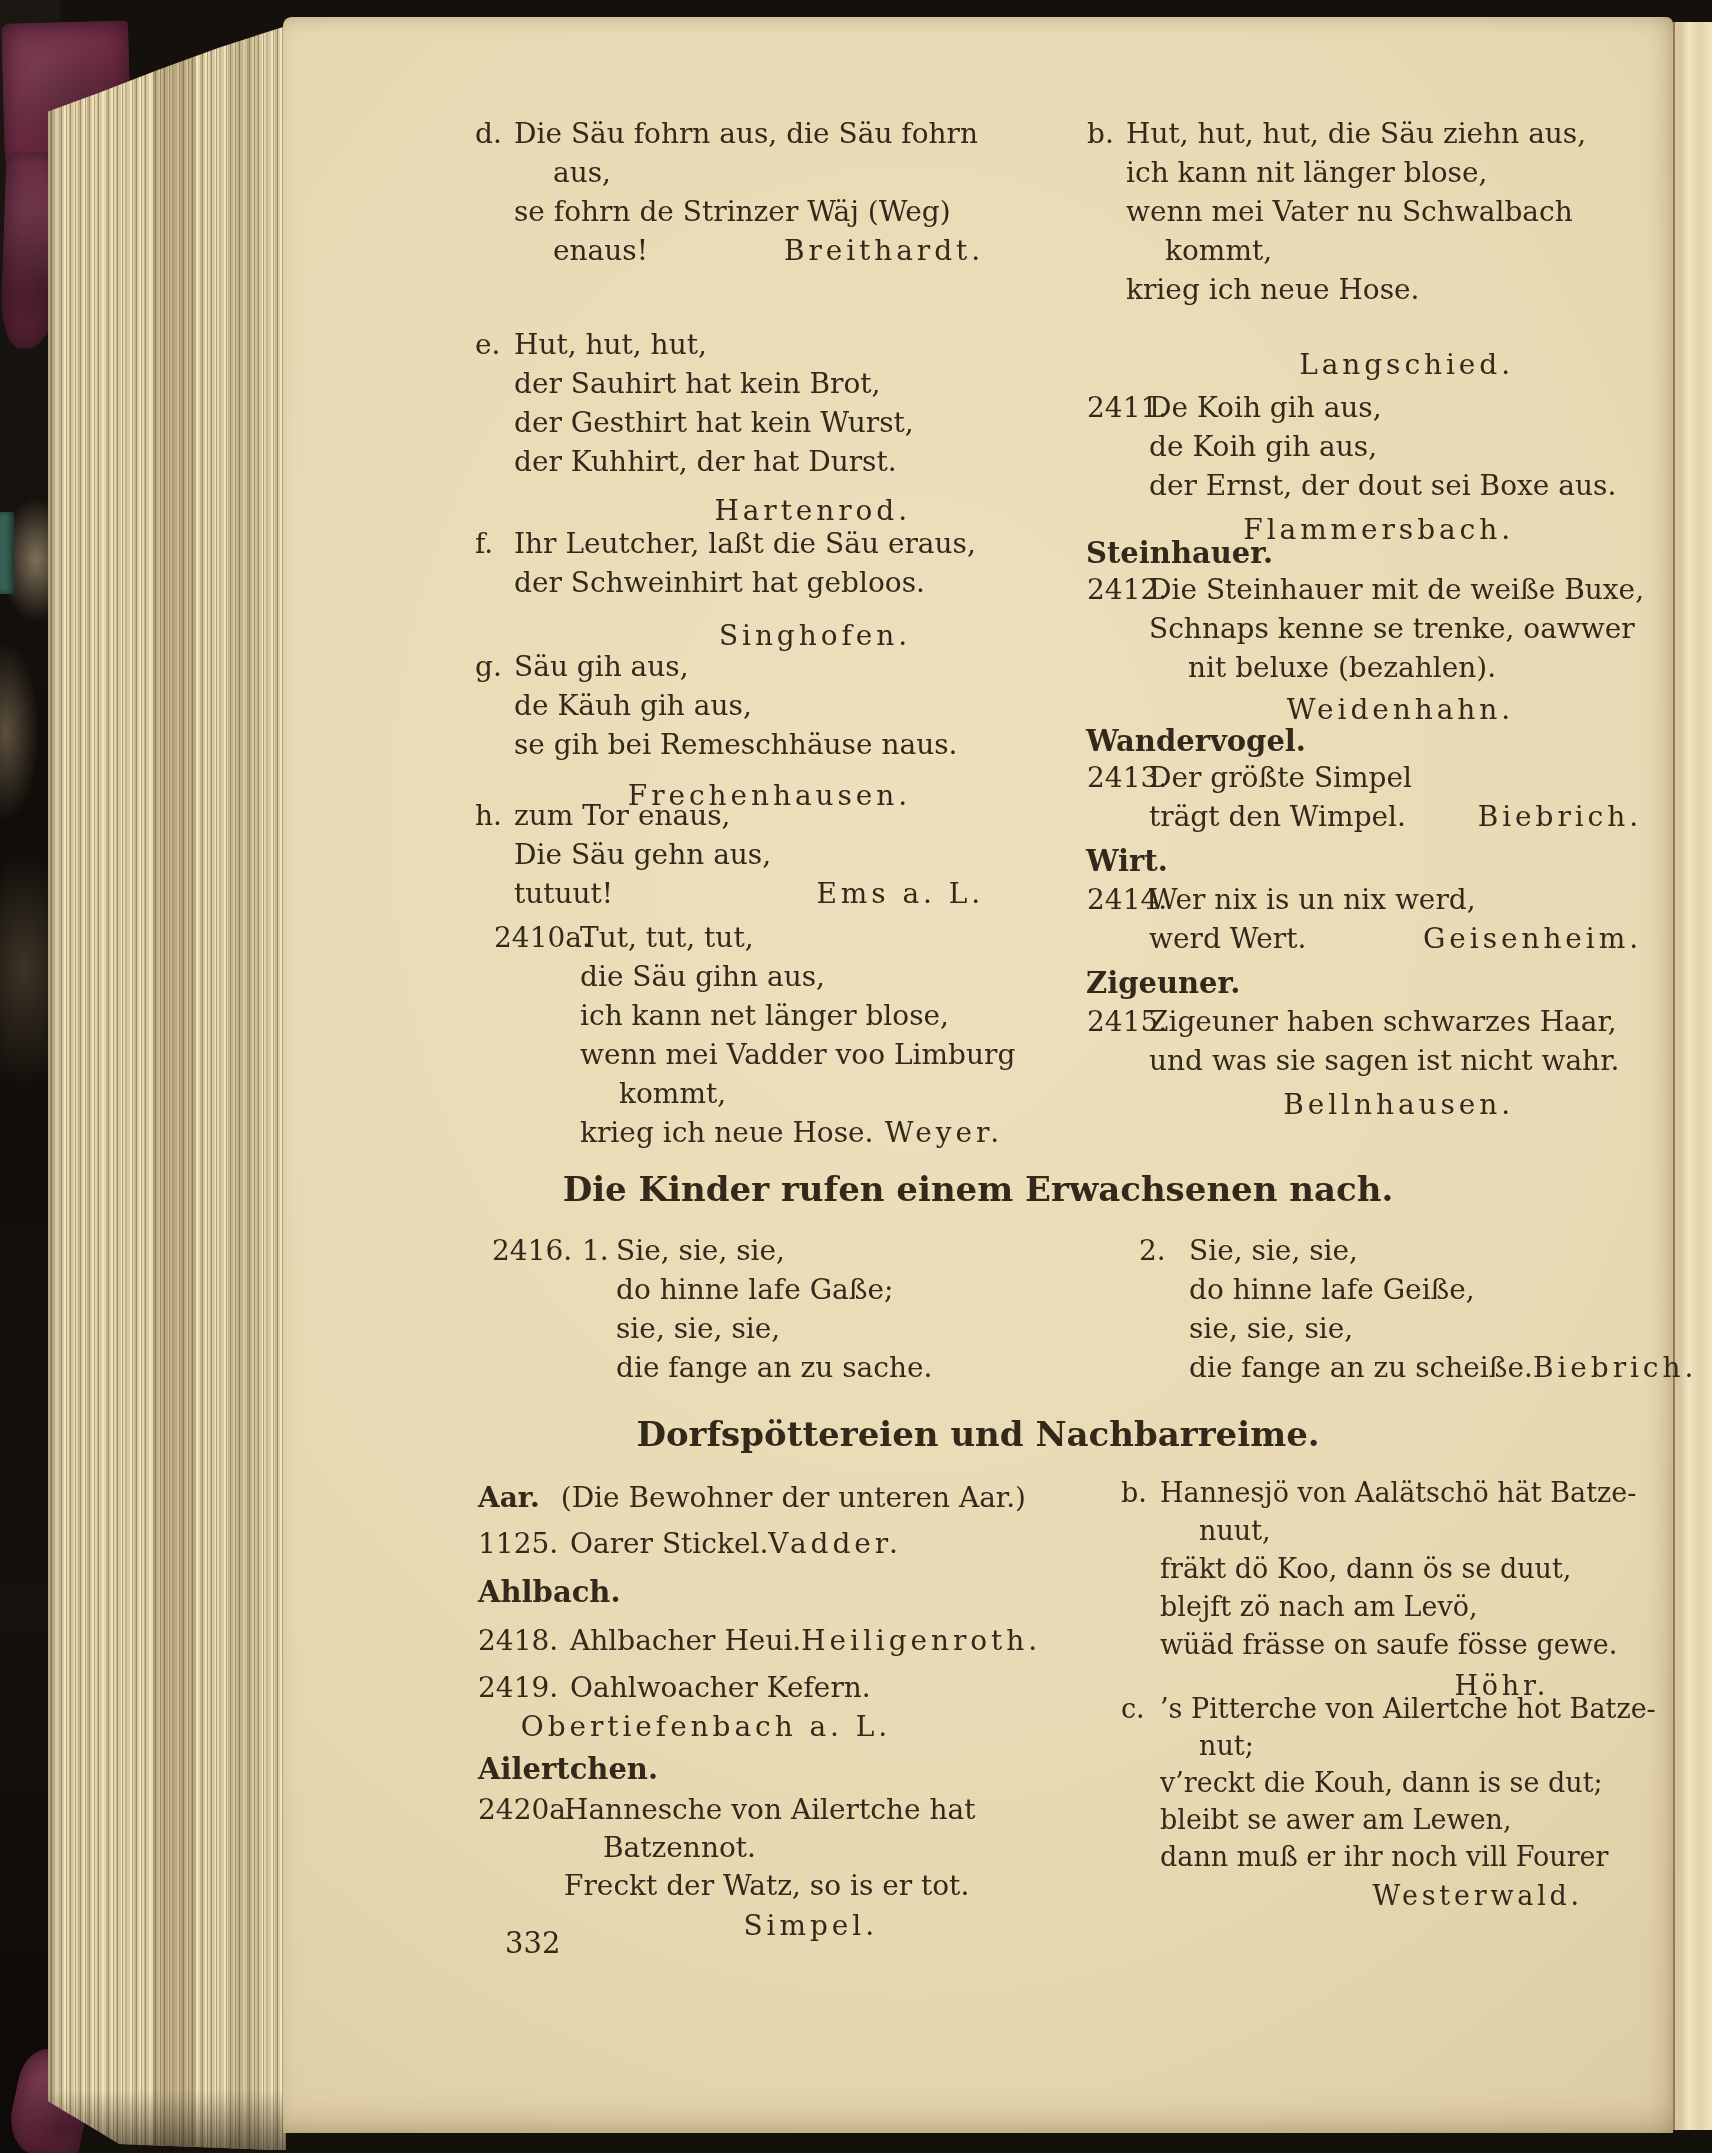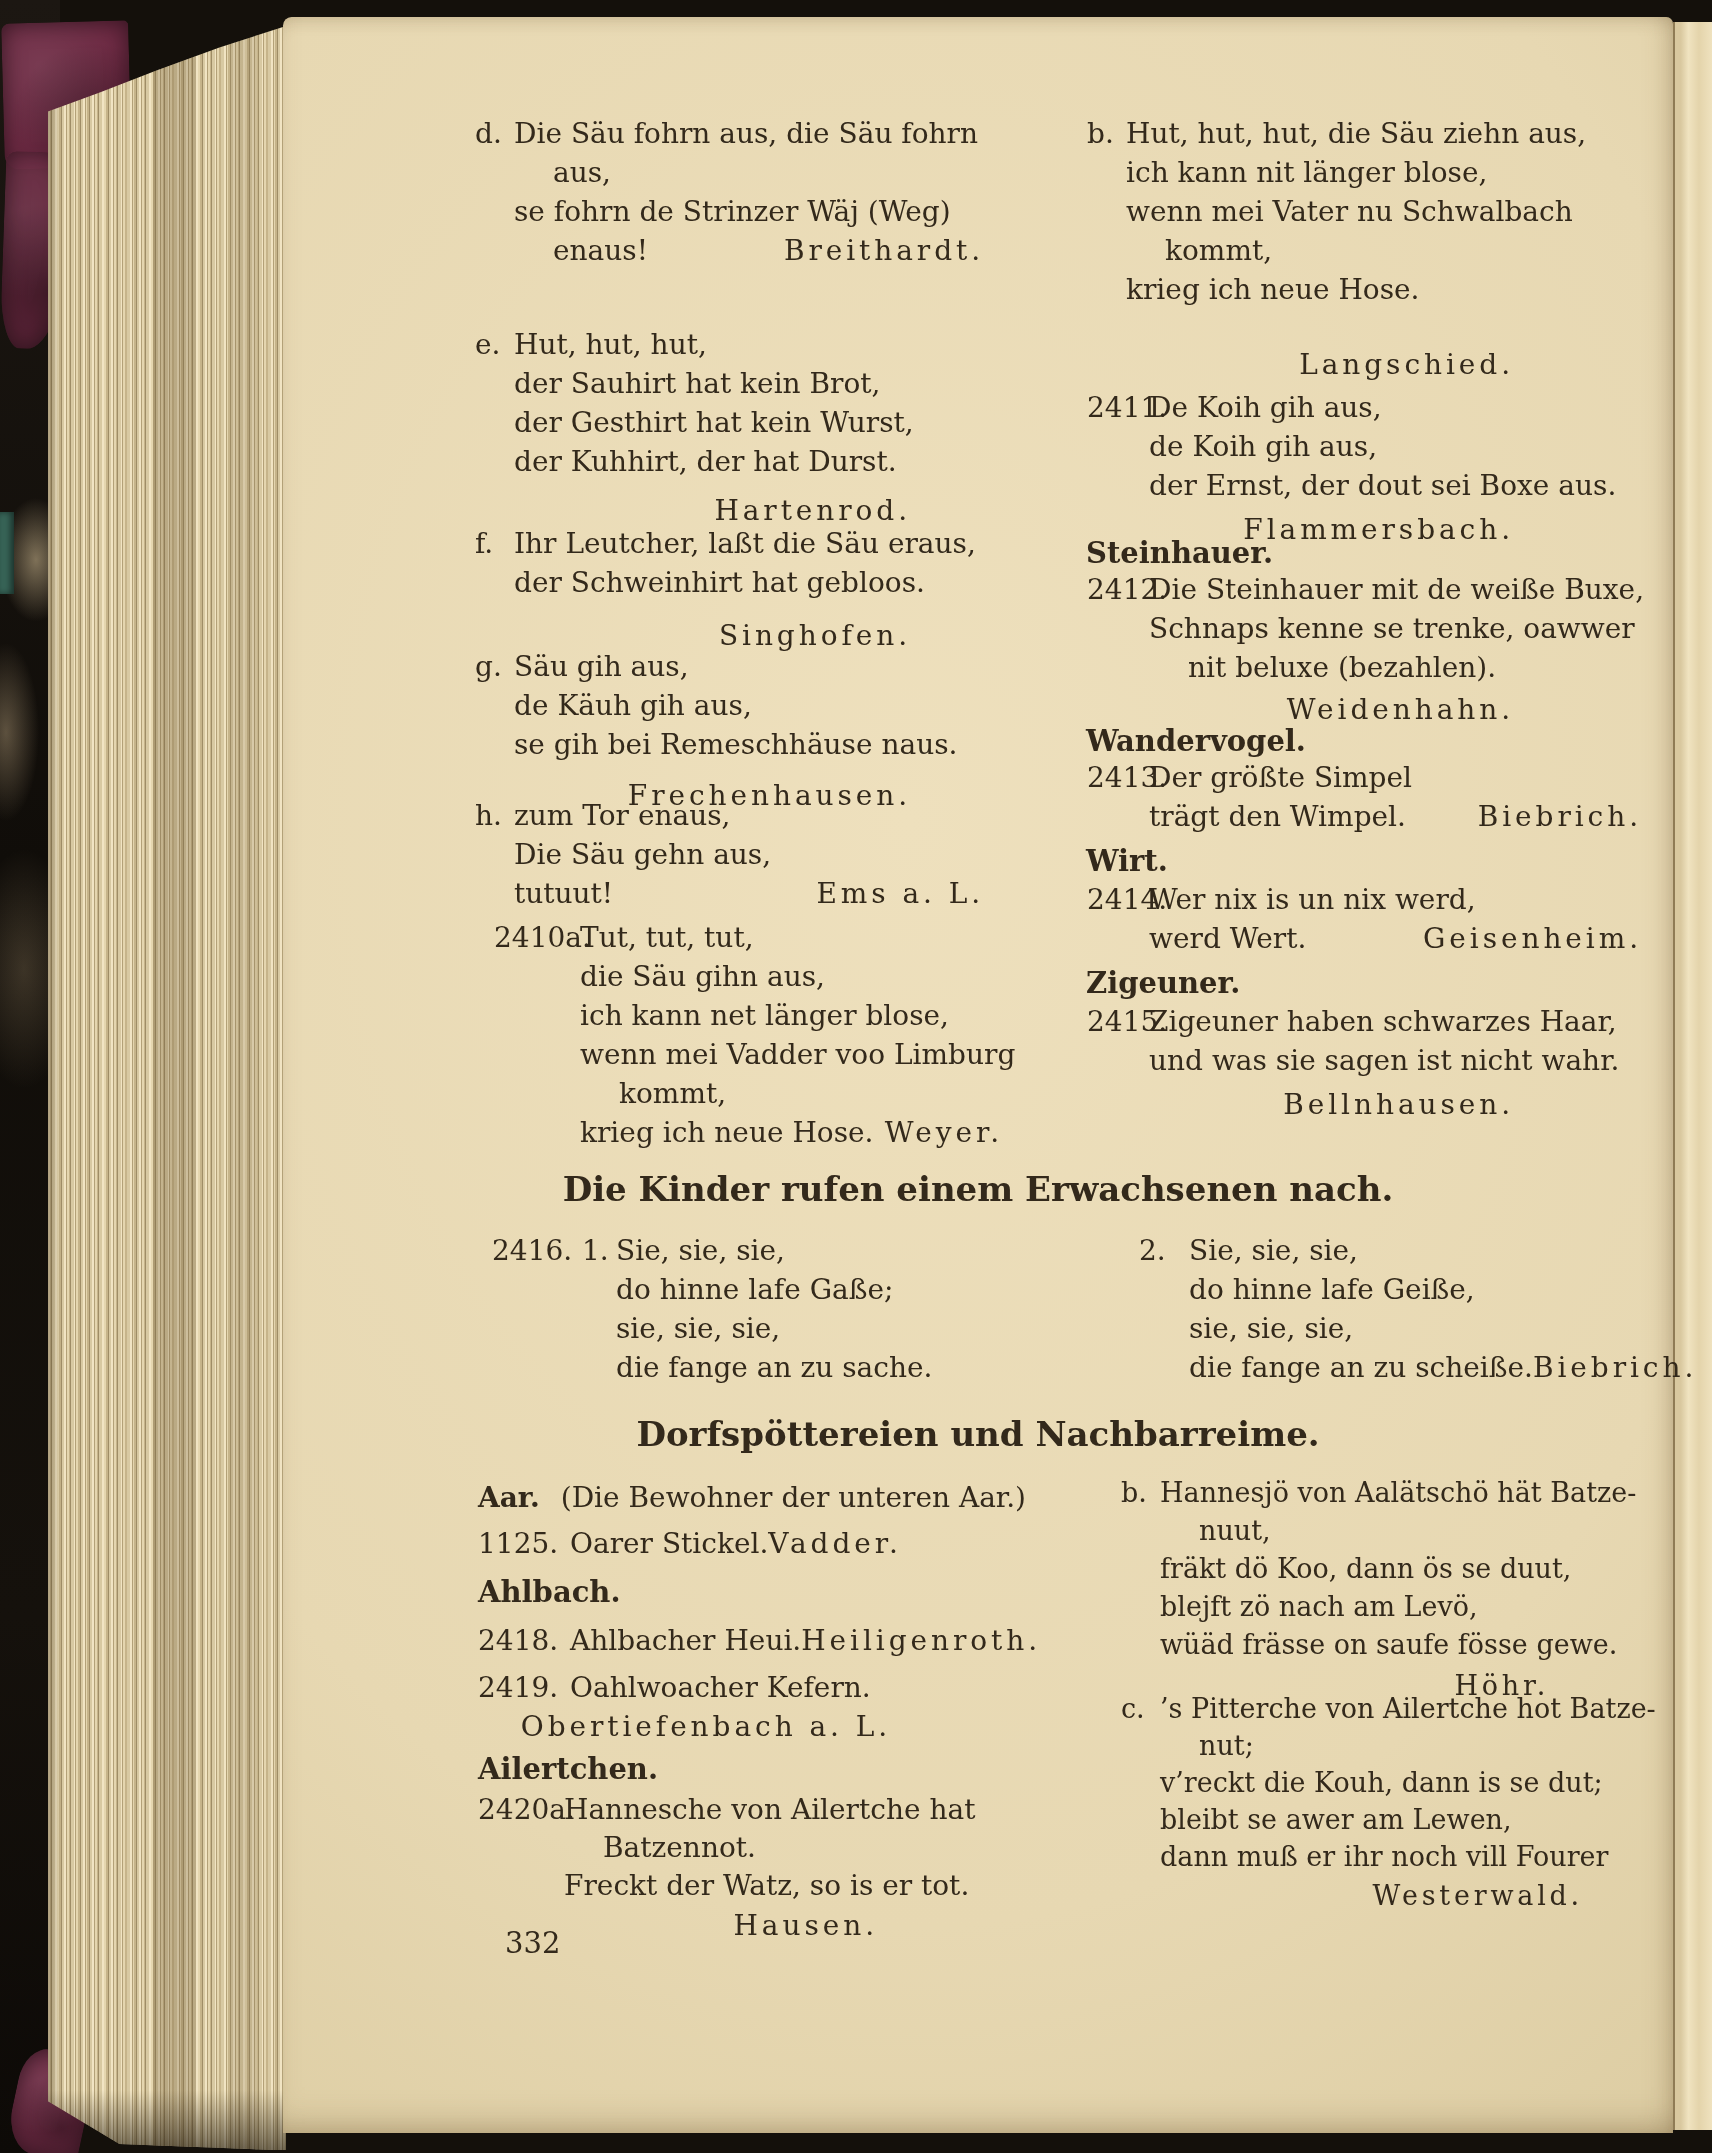--- a/index.html
+++ b/index.html
@@ -271,21 +271,21 @@
   </div>
 
   <div class="cat" style="left:478px; top:1752px;">Ailertchen.</div>
 
   <div class="poem numL" style="left:478px; top:1791px; width:413px; line-height:38px;">
     <span class="plabel">2420a.</span>
     <div class="line">Hannesche von Ailertche hat</div>
     <div class="line cont">Batzennot.</div>
     <div class="line">Freckt der Watz, so is er tot.</div>
     <div class="line" style="text-align:right; padding-right:13px; margin-top:1.7px;">
-      <span class="attr">Hausen.</span>
+      <span class="attr">Simpel.</span>
     </div>
   </div>
 
   <div class="poem letter" style="left:1121px; top:1474px; width:522px; line-height:38px; font-size:27px;">
     <span class="plabel">b.</span>
     <div class="line">Hannesjö von Aalätschö hät Batze-</div>
     <div class="line cont">nuut,</div>
     <div class="line">fräkt dö Koo, dann ös se duut,</div>
     <div class="line">blejft zö nach am Levö,</div>
     <div class="line">wüäd frässe on saufe fösse gewe.</div>

